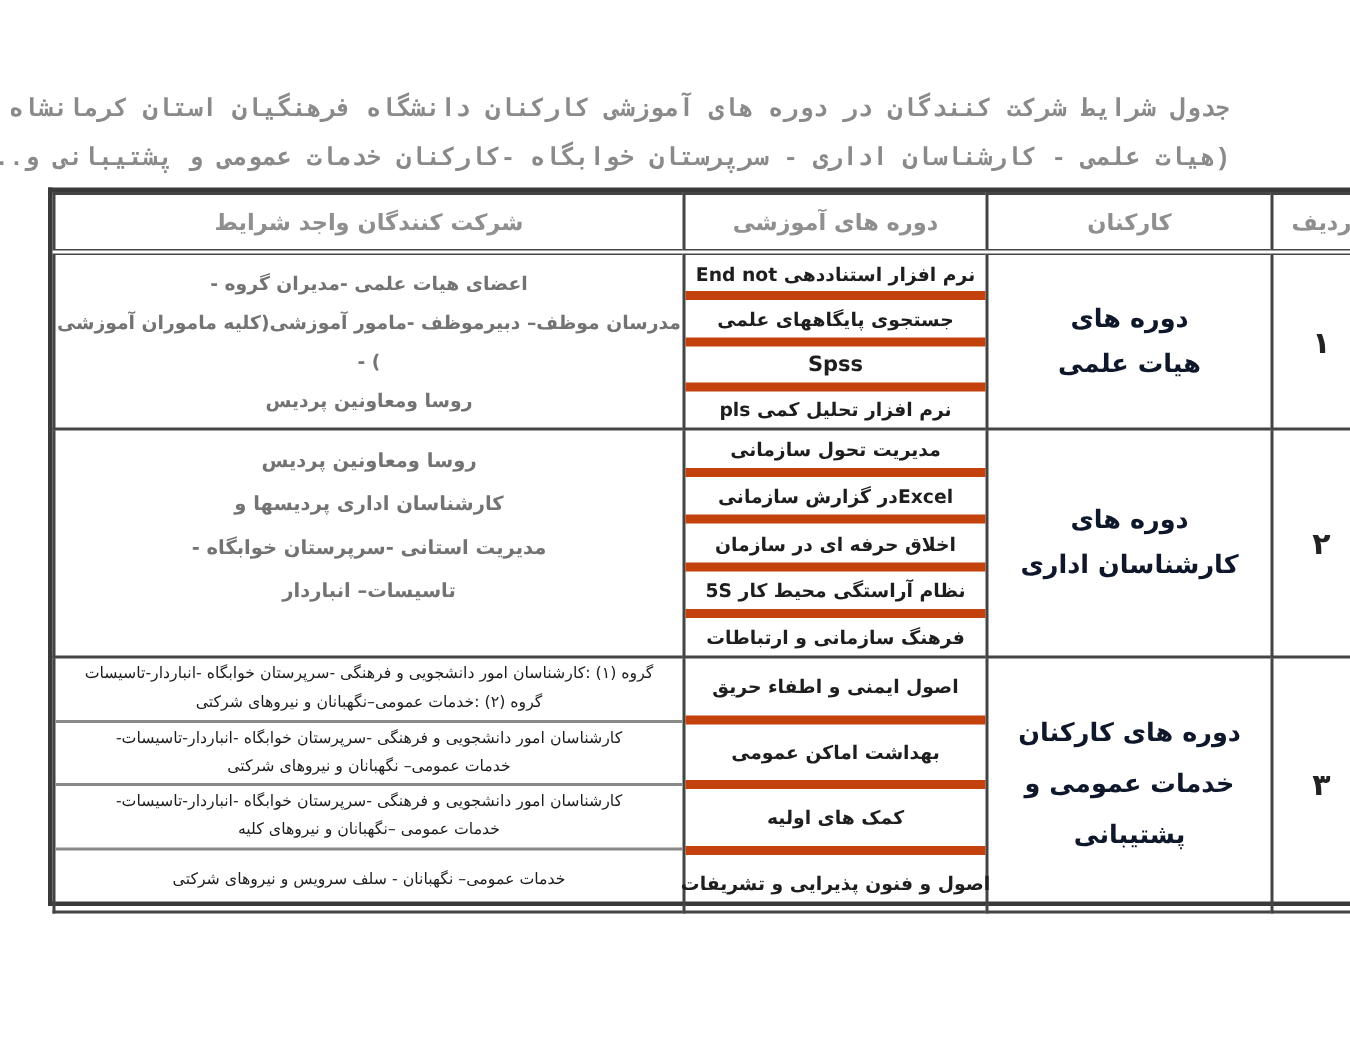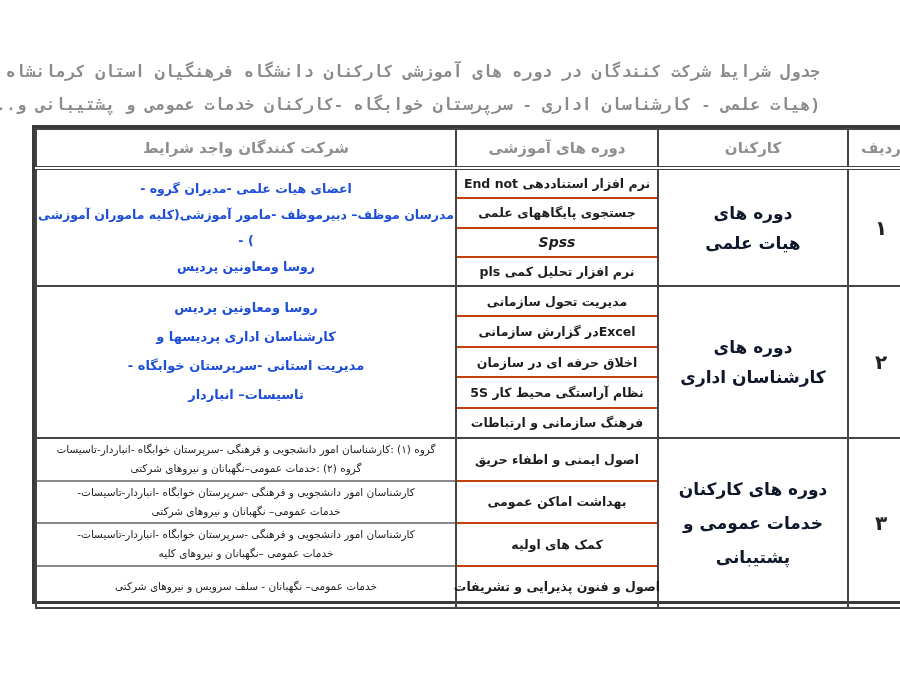--- a/index.html
+++ b/index.html
@@ -83,35 +83,34 @@
       flex-direction: column;
       height: 100%;
     }
     .course-item {
       flex: 1;
       display: flex;
       align-items: center;
       justify-content: center;
       font-size: 12.5px;
       font-weight: bold;
-      border-bottom: 2px solid #c2410c;
+      border-bottom: 6px solid #c2410c;
       white-space: nowrap;
       color: #1e1e1e;
     }
     .course-item:last-child { border-bottom: none; }
     .course-item.latin {
       font-family: "DejaVu Sans", sans-serif;
       font-size: 14px;
-      font-style: italic;
     }
     .elig-block {
       font-size: 12.5px;
       font-weight: bold;
       line-height: 26px;
-      color: #1d4ed8;
+      color: #737373;
       padding-top: 6px;
     }
     .elig-item {
       flex: 1;
       display: flex;
       flex-direction: column;
       align-items: center;
       justify-content: center;
       font-size: 10.5px;
       font-weight: normal;

